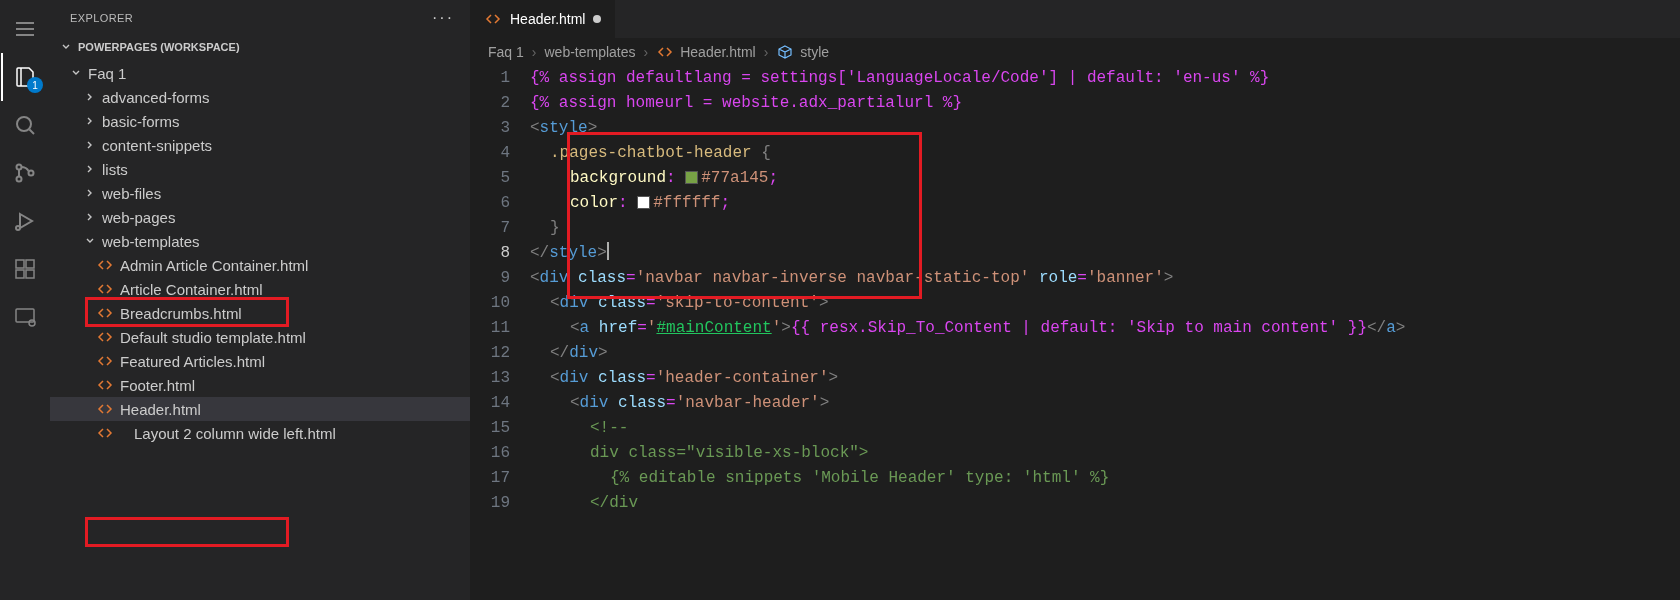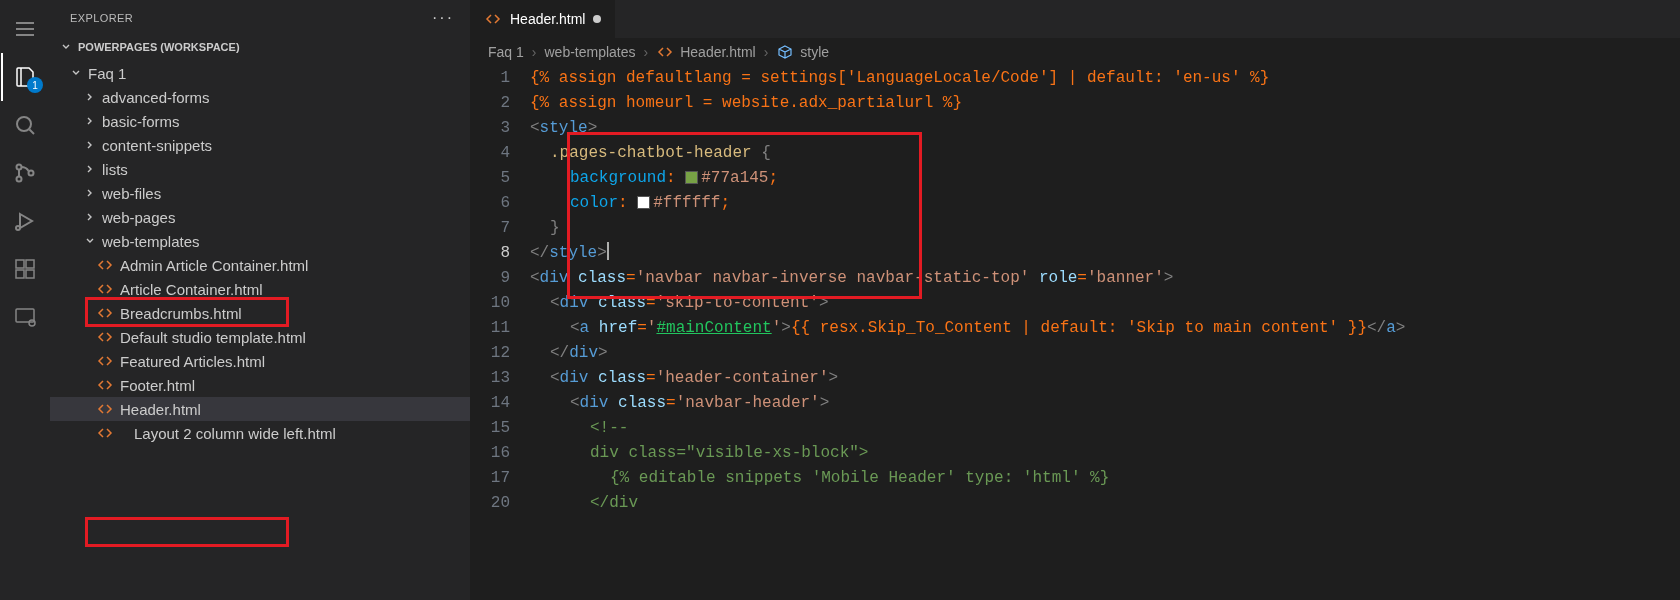--- a/index.html
+++ b/index.html
@@ -172,24 +172,24 @@
     .gutter .ln { height: 25px; }
     .gutter .ln.current { color: #cccccc; }
     .code-lines { flex: 1; }
     .line { height: 25px; white-space: pre; }
     .indent { border-left: 1px solid #404040; margin-left: 1px; padding-left: 18px; display: inline-block; }
     .tok-3 { color: #808080; } 
     .tok-t { color: #569cd6; } 
     .tok-a { color: #9cdcfe; } 
     .tok-s { color: #ce9178; } 
     .tok-sel { color: #d7ba7d; } 
-    .tok-pr { color: #0ea5e9; } 
+    .tok-pr { color: #fef9c3; } 
     .tok-val { color: #ce9178; }
     .tok-g { color: #6a9955; } 
-    .tok-txt { color: #f97316; }
+    .tok-txt { color: #d946ef; }
     .tok-link { color: #22c55e; text-decoration: underline; }
     .swatch { display: inline-block; width: 13px; height: 13px; border: 1px solid #555; vertical-align: -2px; margin-right: 3px; }
     .cursor {
       display: inline-block;
       width: 2px;
       height: 18px;
       background: #aeafad;
       vertical-align: -3px;
     }
     .red-box {
@@ -458,21 +458,21 @@
         <div class="ln current">8</div>
         <div class="ln">9</div>
         <div class="ln">10</div>
         <div class="ln">11</div>
         <div class="ln">12</div>
         <div class="ln">13</div>
         <div class="ln">14</div>
         <div class="ln">15</div>
         <div class="ln">16</div>
         <div class="ln">17</div>
-        <div class="ln">20</div>
+        <div class="ln">19</div>
       </div>
     <div class="code-lines">
       <div class="line"><span class="tok-txt">{% assign defaultlang = settings['LanguageLocale/Code'] | default: 'en-us' %}</span></div>
       <div class="line"><span class="tok-txt">{% assign homeurl = website.adx_partialurl %}</span></div>
       <div class="line"><span class="tok-3">&lt;</span><span class="tok-t">style</span><span class="tok-3">&gt;</span></div>
       <div class="line"><span class="indent"></span><span class="tok-sel">.pages-chatbot-header</span> <span class="tok-3">{</span></div>
       <div class="line"><span class="indent"></span><span class="indent"></span><span class="tok-pr">background</span><span class="tok-txt">: </span><span class="swatch" style="background:#77a145"></span><span class="tok-val">#77a145</span><span class="tok-txt">;</span></div>
       <div class="line"><span class="indent"></span><span class="indent"></span><span class="tok-pr">color</span><span class="tok-txt">: </span><span class="swatch" style="background:#ffffff"></span><span class="tok-val">#ffffff</span><span class="tok-txt">;</span></div>
       <div class="line"><span class="indent"></span><span class="tok-3">}</span></div>
       <div class="line"><span class="tok-3">&lt;/</span><span class="tok-t">style</span><span class="tok-3">&gt;</span><span class="cursor"></span></div>

